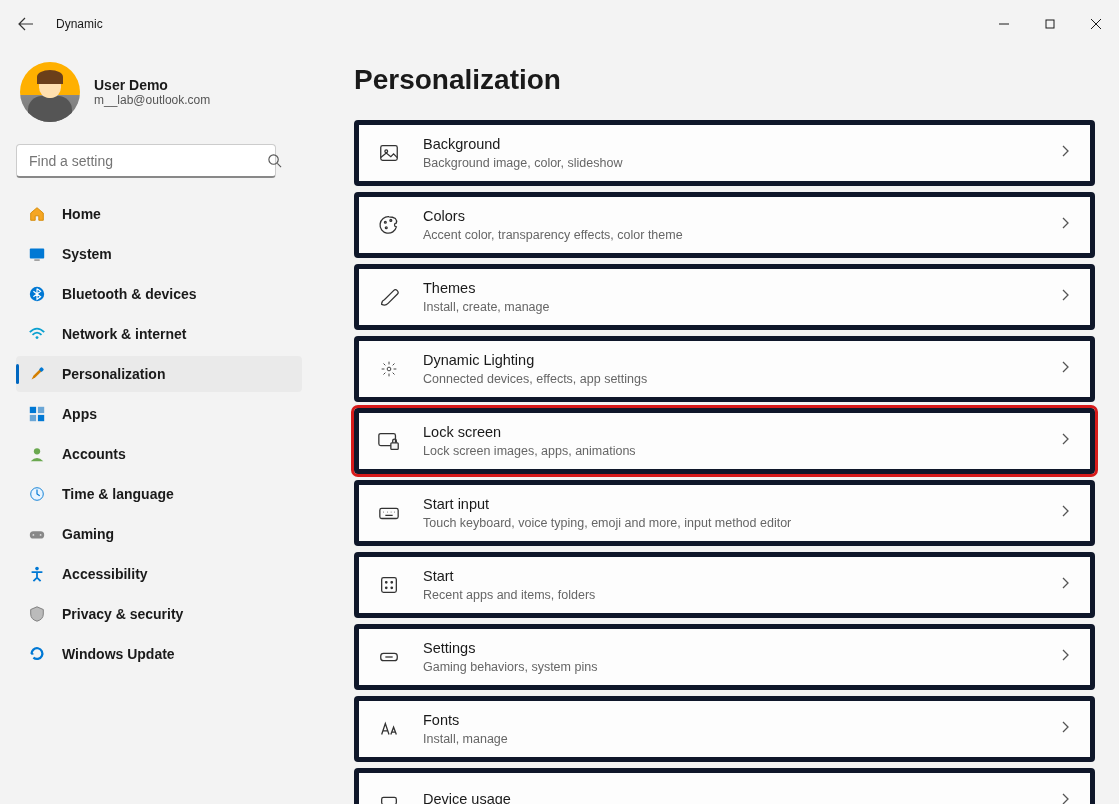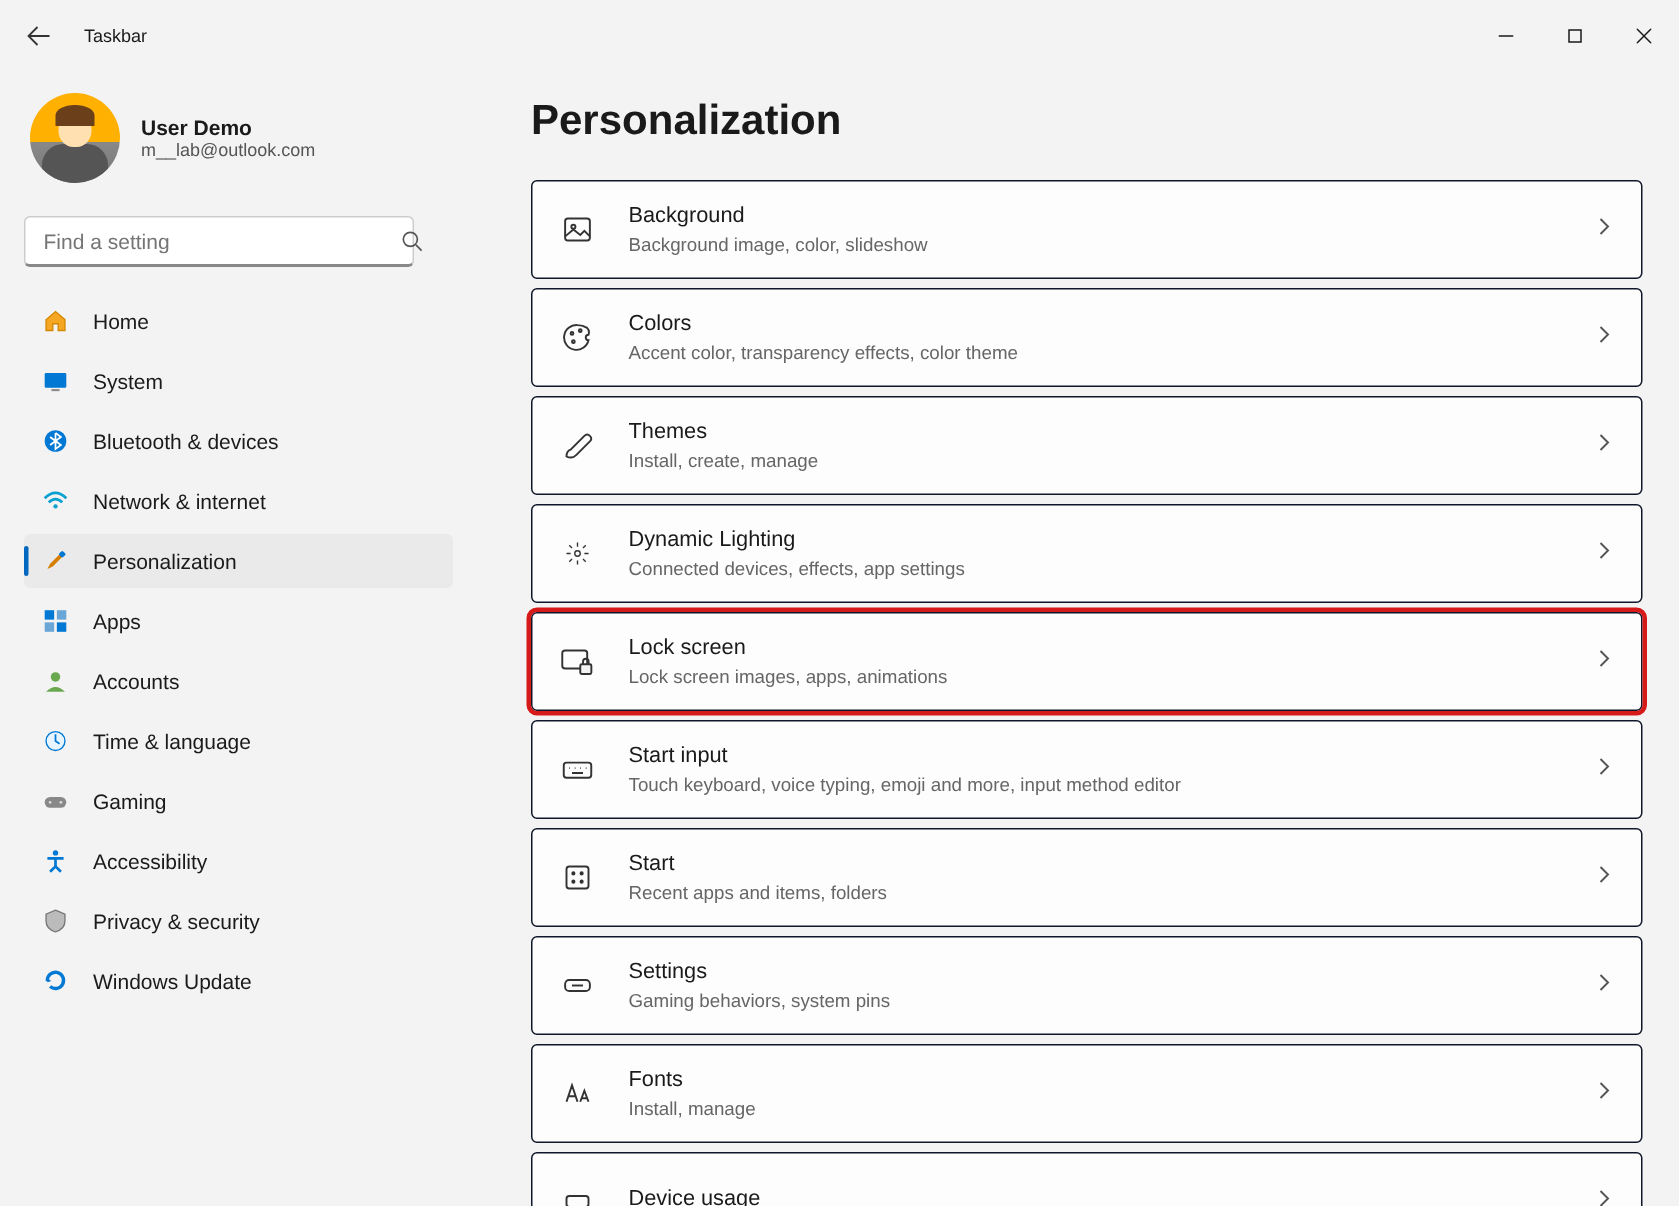--- a/index.html
+++ b/index.html
@@ -131,20 +131,21 @@
       position: absolute;
       right: 20px;
       top: 9px;
       color: #555;
     }
     .nav-list {
       display: flex;
       flex-direction: column;
       gap: 4px;
       margin-top: 8px;
+      font-weight: bold;
     }
     .nav-item {
       display: flex;
       align-items: center;
       gap: 16px;
       height: 36px;
       padding: 0 12px;
       border-radius: 4px;
       cursor: pointer;
       font-size: 14px;
@@ -191,21 +192,21 @@
       color: #1a1a1a;
       margin-bottom: 24px;
     }
     .card-list {
       display: flex;
       flex-direction: column;
       gap: 6px;
     }
     .card {
       background: #fdfdfd;
-      border: 1px solid #0f172a;
+      border: 5px solid #0f172a;
       border-radius: 4px;
       height: 66px;
       display: flex;
       align-items: center;
       padding: 0 18px;
       cursor: pointer;
       position: relative;
     }
     .card.highlight {
       outline: 3px solid #d61a1a;
@@ -240,21 +241,21 @@
 </head>
 <body>
 
 <div class="titlebar">
   <div class="titlebar-left">
     <div class="back-btn">
       <svg width="16" height="16" viewBox="0 0 16 16" fill="none" stroke="currentColor" stroke-width="1.2">
           <path d="M7 2 L1 8 L7 14 M1 8 H15"></path>
         </svg>
     </div>
-    <div class="window-title">Taskbar</div>
+    <div class="window-title">Dynamic</div>
   </div>
   <div class="window-controls">
     <div class="win-ctrl">
       <svg width="10" height="10" viewBox="0 0 10 10" stroke="currentColor">
           <line x1="0" y1="5" x2="10" y2="5"></line>
         </svg>
     </div>
     <div class="win-ctrl">
       <svg width="10" height="10" viewBox="0 0 10 10" fill="none" stroke="currentColor">
           <rect x="1" y="1" width="8" height="8"></rect>

